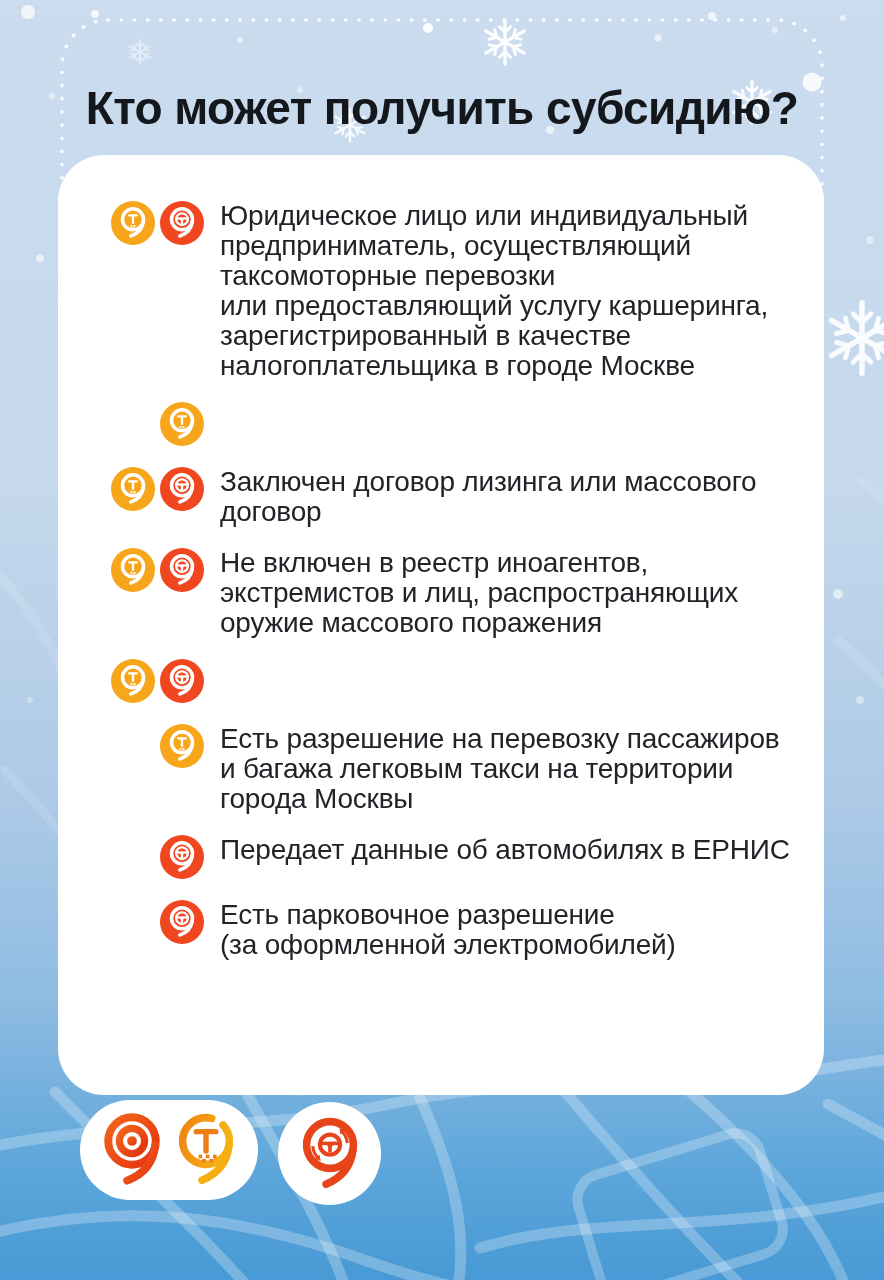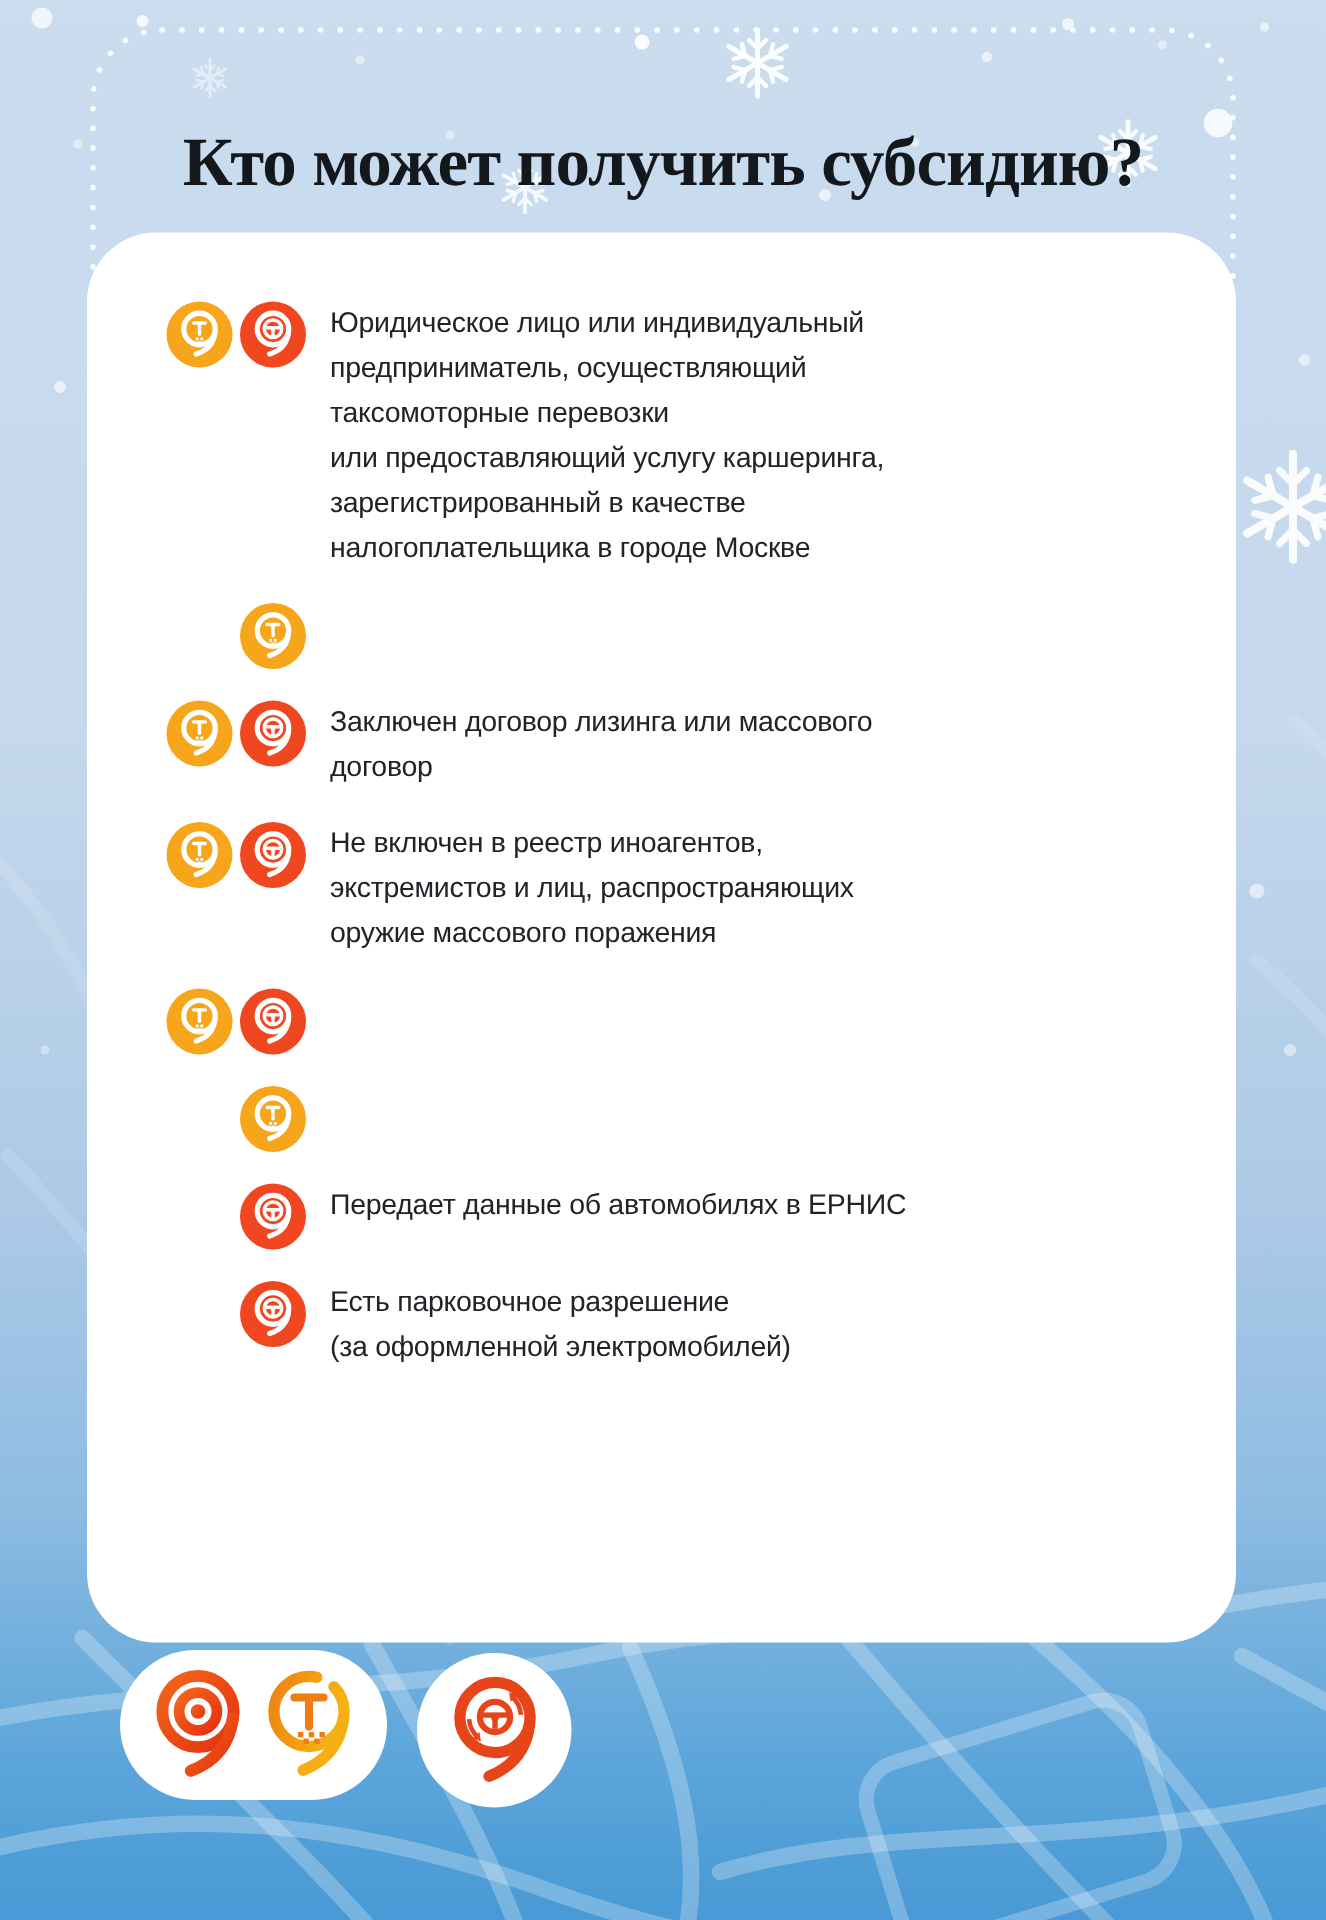--- a/index.html
+++ b/index.html
@@ -4,35 +4,35 @@
 <style>
   html,body{margin:0;padding:0;}
   body{width:884px;height:1280px;font-family:"Liberation Sans", sans-serif;}
   .page{
     position:relative;width:884px;height:1280px;overflow:hidden;
     background:linear-gradient(180deg,#CBDCEF 0%,#C5D8EC 38%,#AECAE7 62%,#8FBCE2 78%,#5BA5DA 92%,#4899D5 100%);
   }
   .bg-svg{position:absolute;left:0;top:0;width:884px;height:1280px;}
   .page-title{
     position:absolute;top:50px;left:0;width:100%;text-align:center;
-    font-size:46px;font-weight:bold;letter-spacing:-0.6px;color:#14181D;z-index:3;font-family:Liberation Serif, serif;
+    font-size:46px;font-weight:bold;letter-spacing:-0.6px;color:#14181D;z-index:3;
   }
   .card{
     position:absolute;left:58px;top:155px;width:766px;height:940px;
     background:#FFFFFF;border-radius:46px;box-sizing:border-box;
     padding:46px 26px 0 50px;z-index:2;
   }
   .item{display:flex;margin-bottom:21px;}
   .item-icons{flex:0 0 96px;display:flex;justify-content:flex-end;align-items:flex-start;gap:5px;margin-right:16px;}
   .badge{width:44px;height:44px;border-radius:50%;display:flex;align-items:center;justify-content:center;flex:0 0 auto;}
   .badge svg{width:40px;height:40px;display:block;}
   .badge-taxi{background:#F7A51B;}
   .badge-wheel{background:#F04720;}
   .item-text{
-    flex:1;font-size:19px;line-height:30px;color:#202327;
+    flex:1;font-size:28px;line-height:30px;color:#202327;
     white-space:pre-line;letter-spacing:-0.2px;
   }
   .footer-pill{
     position:absolute;left:80px;top:1100px;width:178px;height:100px;
     background:#FFFFFF;border-radius:50px;display:flex;align-items:center;justify-content:center;gap:2px;z-index:2;
   }
   .footer-circle{
     position:absolute;left:278px;top:1102px;width:103px;height:103px;
     background:#FFFFFF;border-radius:50%;display:flex;align-items:center;justify-content:center;z-index:2;
   }
@@ -245,20 +245,23 @@
     <svg viewBox="0 0 24 24" fill="none">
       <circle cx="12" cy="9.8" r="6.3" stroke="#fff" stroke-width="2.1"></circle>
       <path d="M18.2 11.3 C17.6 15.7 15 18.5 10.7 19.8" stroke="#fff" stroke-width="2.1" stroke-linecap="round"></path>
       <path d="M9.7 7.4 H14.3 M12 7.4 V11.9" stroke="#fff" stroke-width="1.4" stroke-linecap="round"></path>
       <rect x="10.5" y="13.2" width="1.15" height="1.15" fill="#fff"></rect>
       <rect x="12.35" y="13.2" width="1.15" height="1.15" fill="#fff"></rect>
       <rect x="11.42" y="14.65" width="1.15" height="1.15" fill="#fff"></rect>
     </svg>
   </span>
 </span>
+      <div class="item-text">Есть разрешение на перевозку пассажиров
+и багажа легковым такси на территории
+города Москвы</div>
     </div>
     <div class="item">
       <span class="item-icons">
   <span class="badge badge-wheel">
     <svg viewBox="0 0 24 24" fill="none">
       <circle cx="12" cy="9.8" r="6.3" stroke="#fff" stroke-width="2.1"></circle>
       <path d="M18.2 11.3 C17.6 15.7 15 18.5 10.7 19.8" stroke="#fff" stroke-width="2.1" stroke-linecap="round"></path>
       <circle cx="12" cy="9.7" r="3.5" stroke="#fff" stroke-width="1.4"></circle>
       <path d="M8.7 9.3 H15.3" stroke="#fff" stroke-width="1.35"></path>
       <path d="M12 9.9 V13" stroke="#fff" stroke-width="1.35"></path>

